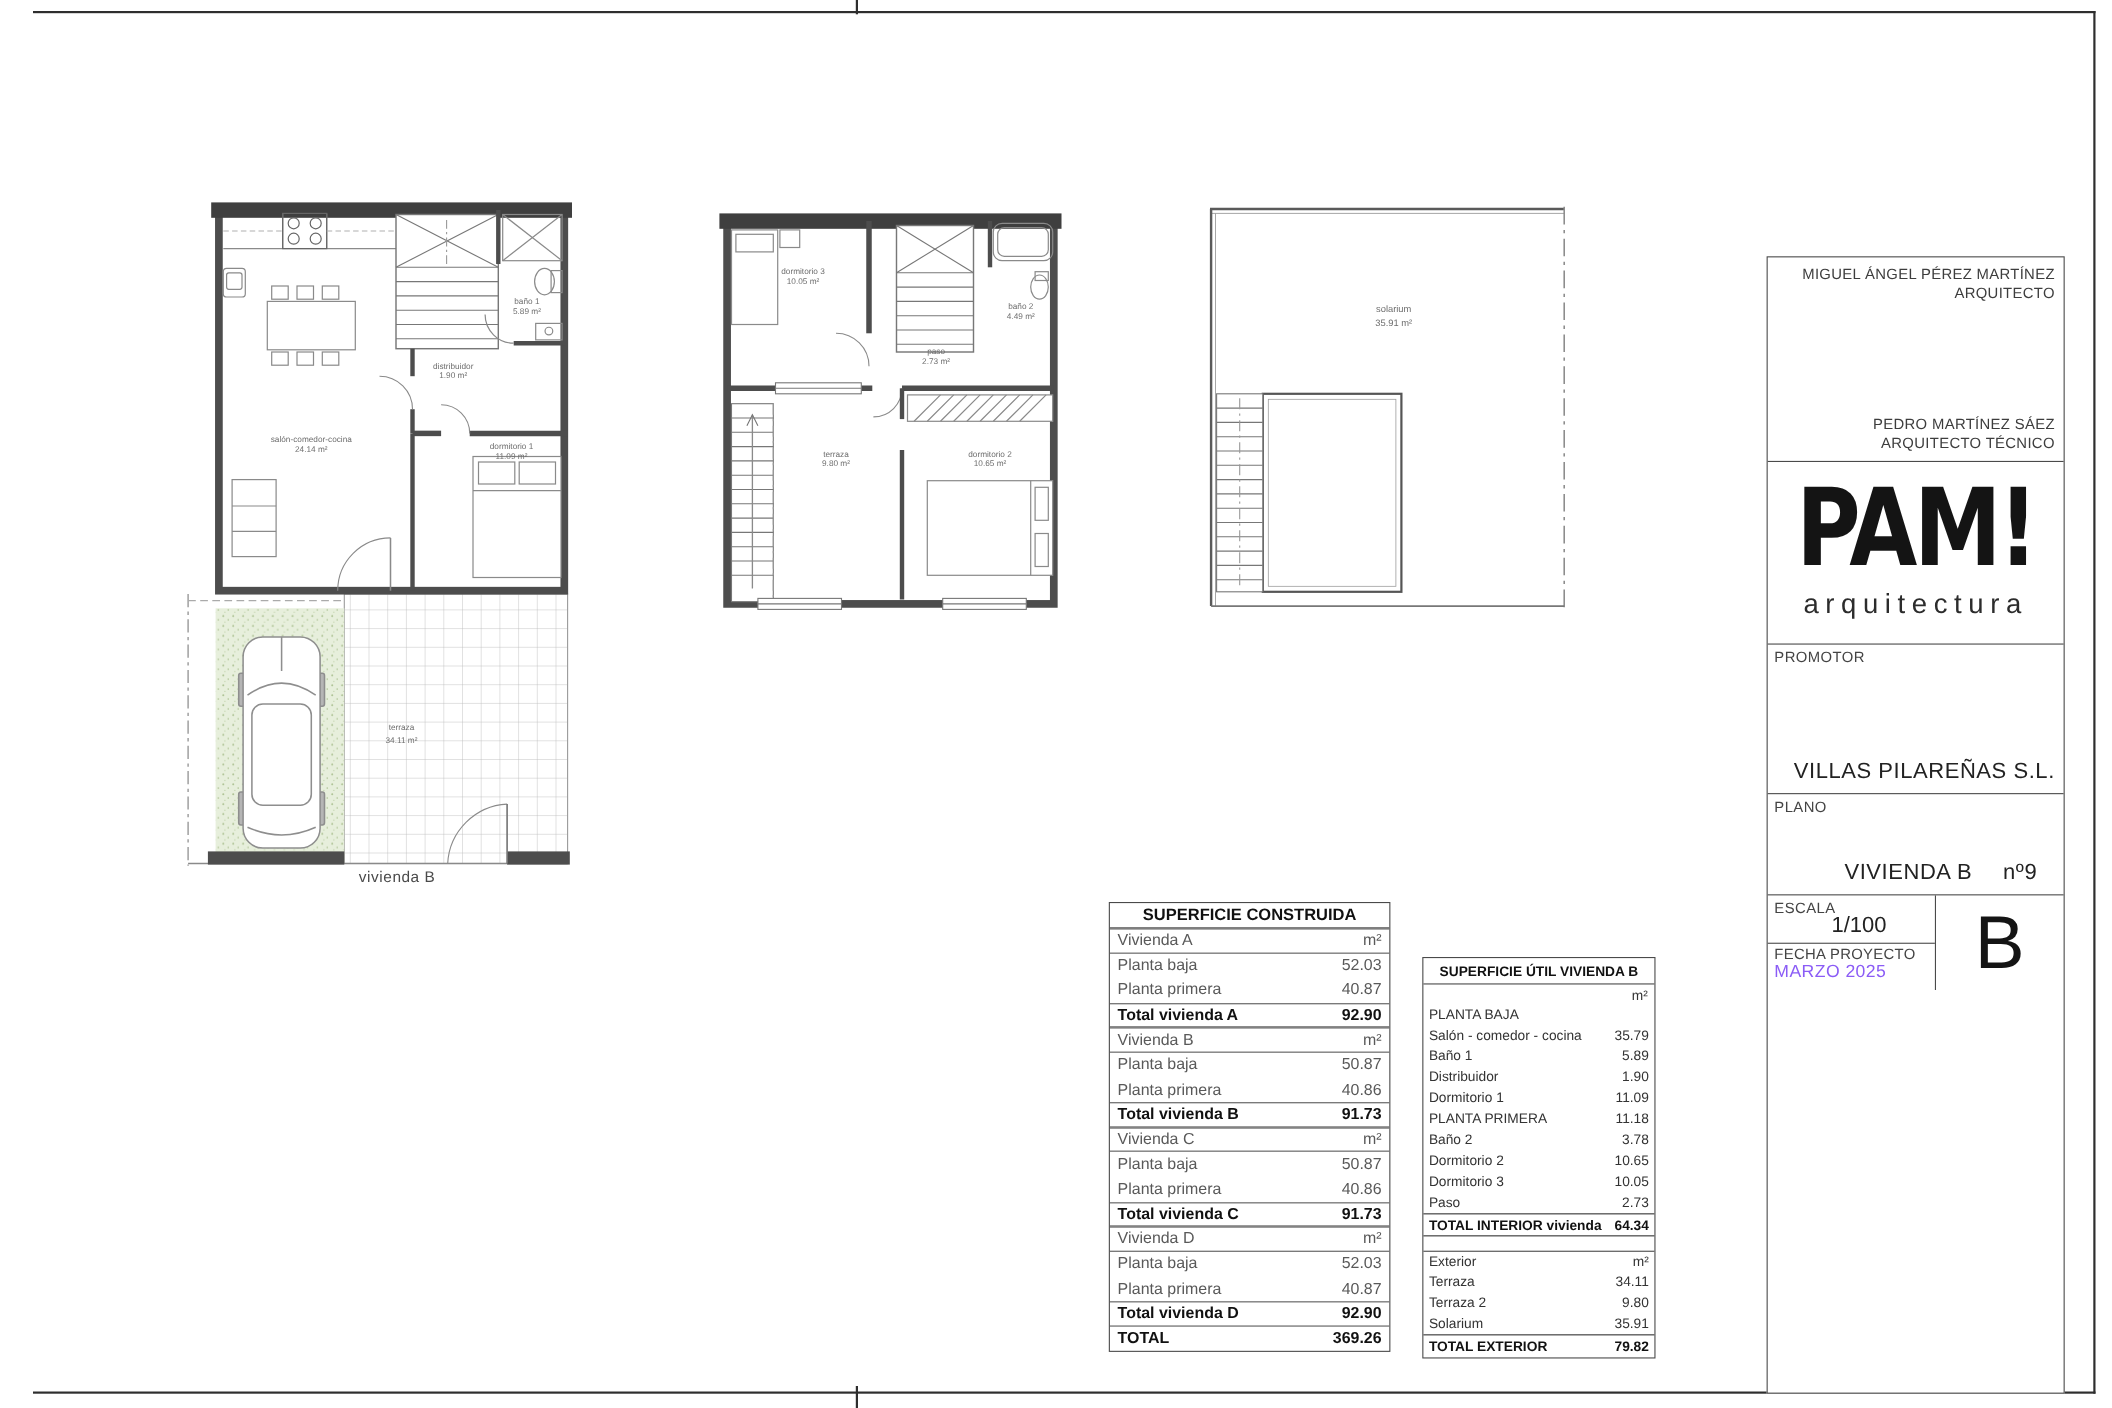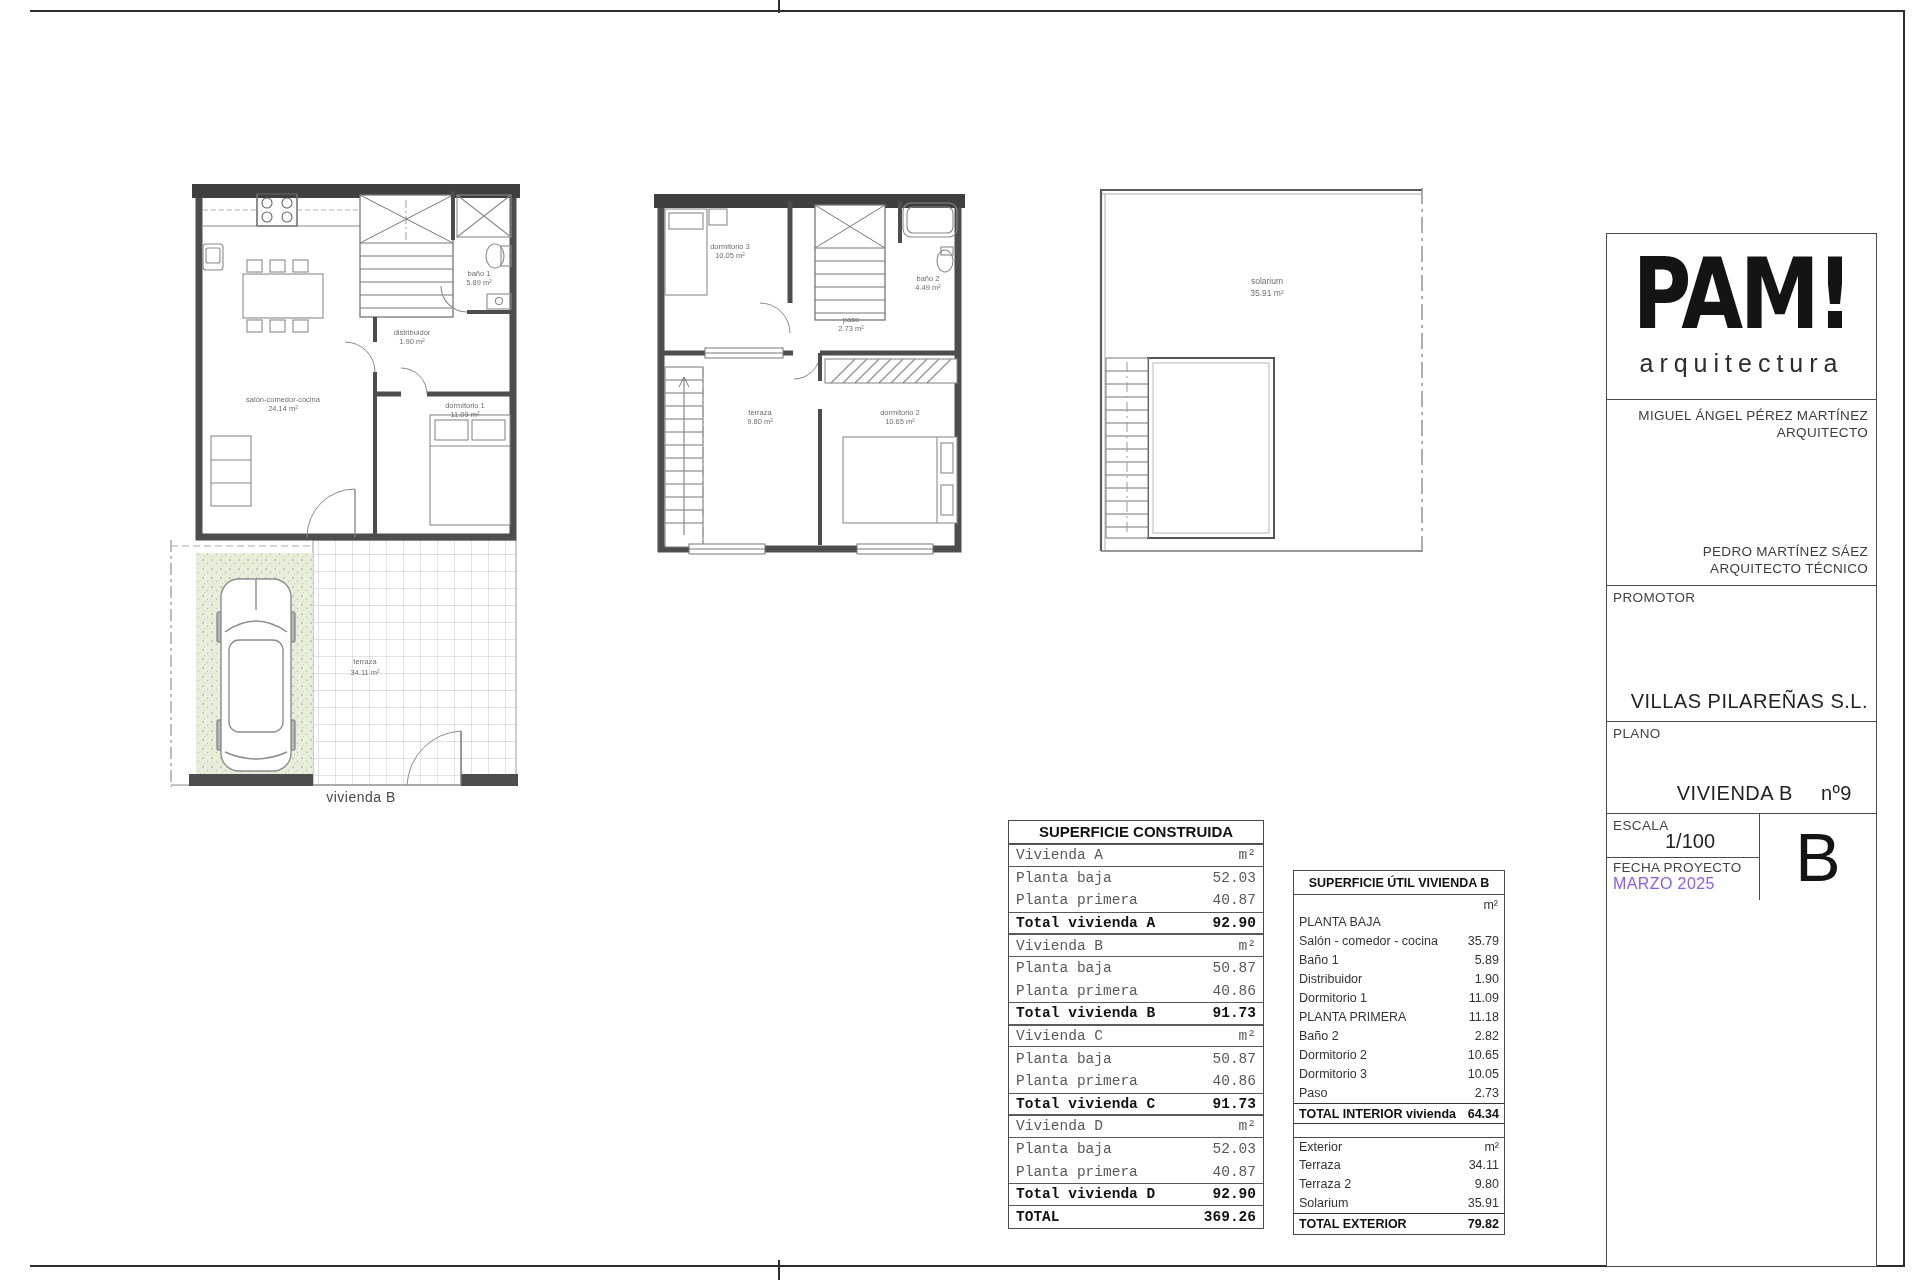--- a/index.html
+++ b/index.html
@@ -15,21 +15,21 @@
   .plan text{font-family:"Liberation Sans",sans-serif;fill:#6e6e6e;font-size:7.5px;text-anchor:middle;}
   .plan text.big{font-size:8.5px;}
   .plan text.caption{font-size:14px;fill:#4a4a4a;letter-spacing:0.5px;}
 
   
   .t1{position:absolute;left:1008px;top:820px;width:256px;background:#fff;
       border:1.5px solid #4a4a4a;font-size:14.5px;color:#595959;box-sizing:border-box;}
   .t1-header{font-weight:bold;color:#111;text-align:center;font-size:15px;
       border-bottom:1.5px solid #4a4a4a;padding:2px 0 3px;}
   .t1-row{display:flex;justify-content:space-between;align-items:center;
-      height:22.6px;padding:0 7px;box-sizing:border-box;font-family:Liberation Mono, monospace;}
+      height:22.6px;padding:0 7px;box-sizing:border-box;}
   .t1-row.group{border-top:1.2px solid #5a5a5a;border-bottom:1.2px solid #5a5a5a;}
   .t1-row.total{border-top:1.2px solid #5a5a5a;border-bottom:1.2px solid #5a5a5a;
       font-weight:bold;color:#111;}
   .t1-row.grand{font-weight:bold;color:#111;}
 
   
   .t2{position:absolute;left:1293px;top:870px;width:212px;background:#fff;
       border:1.5px solid #4a4a4a;font-size:12.5px;color:#333;box-sizing:border-box;}
   .t2-header{font-weight:bold;color:#111;text-align:center;padding:5px 2px 4px;
       border-bottom:1px solid #4a4a4a;}
@@ -444,21 +444,21 @@
     <div class="t2-row">
         <span>Dormitorio 1</span>
         <span>11.09</span>
       </div>
     <div class="t2-row">
         <span>PLANTA PRIMERA</span>
         <span>11.18</span>
       </div>
     <div class="t2-row">
         <span>Baño 2</span>
-        <span>2.82</span>
+        <span>3.78</span>
       </div>
     <div class="t2-row">
         <span>Dormitorio 2</span>
         <span>10.65</span>
       </div>
     <div class="t2-row">
         <span>Dormitorio 3</span>
         <span>10.05</span>
       </div>
     <div class="t2-row">
@@ -487,34 +487,34 @@
         <span>35.91</span>
       </div>
     <div class="t2-row t2-ext-total">
         <span>TOTAL EXTERIOR</span>
         <span>79.82</span>
       </div>
   </div>
 
   <div class="tb">
 
-    <div class="tb-section logo-box">
-      <div class="logo-main">PAM!</div>
-      <div class="logo-sub">arquitectura</div>
-    </div>
-
     <div class="tb-section arch-box">
       <div class="arch-top">
         <div>MIGUEL ÁNGEL PÉREZ MARTÍNEZ</div>
         <div>ARQUITECTO</div>
       </div>
       <div class="arch-bottom">
         <div>PEDRO MARTÍNEZ SÁEZ</div>
         <div>ARQUITECTO TÉCNICO</div>
       </div>
+    </div>
+
+    <div class="tb-section logo-box">
+      <div class="logo-main">PAM!</div>
+      <div class="logo-sub">arquitectura</div>
     </div>
 
 
     <div class="tb-section promotor-box">
       <div class="tb-label">PROMOTOR</div>
       <div class="promotor-name">VILLAS PILAREÑAS S.L.</div>
     </div>
 
     <div class="tb-section plano-box">
       <div class="tb-label">PLANO</div>

